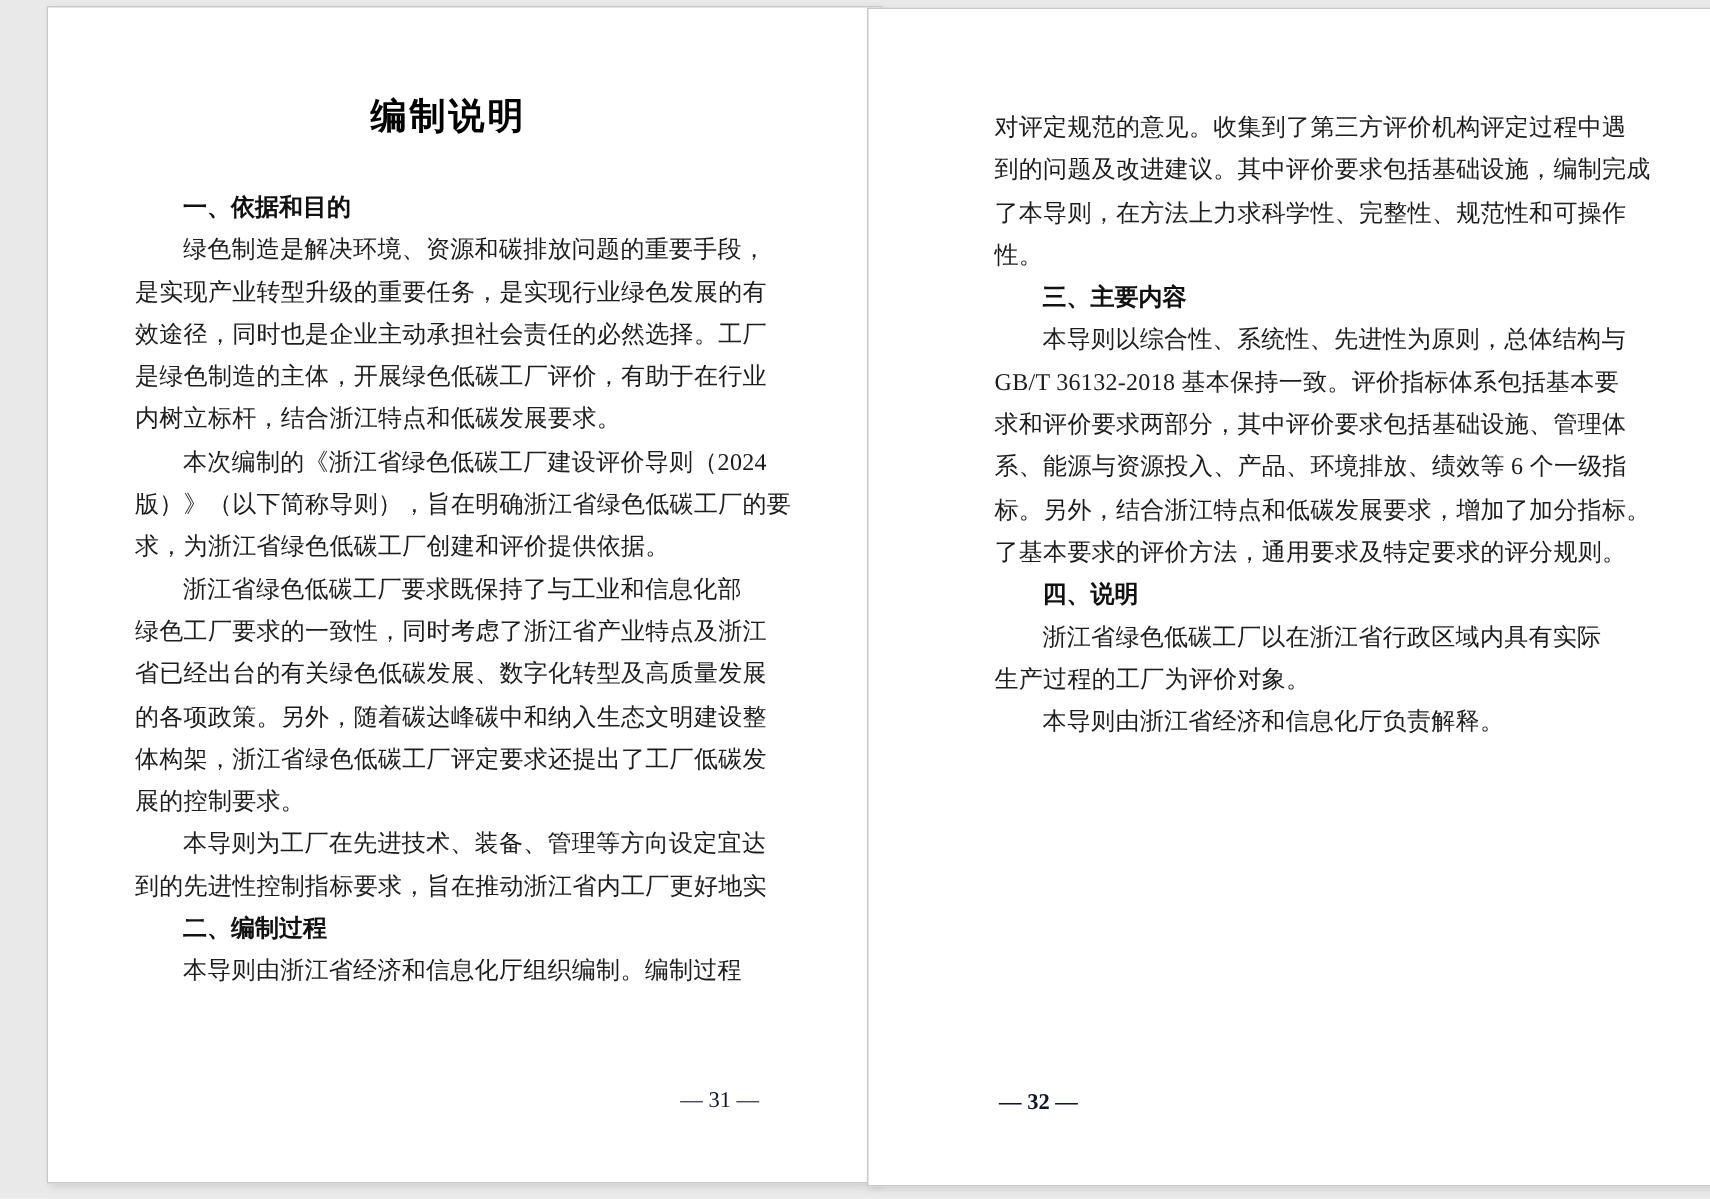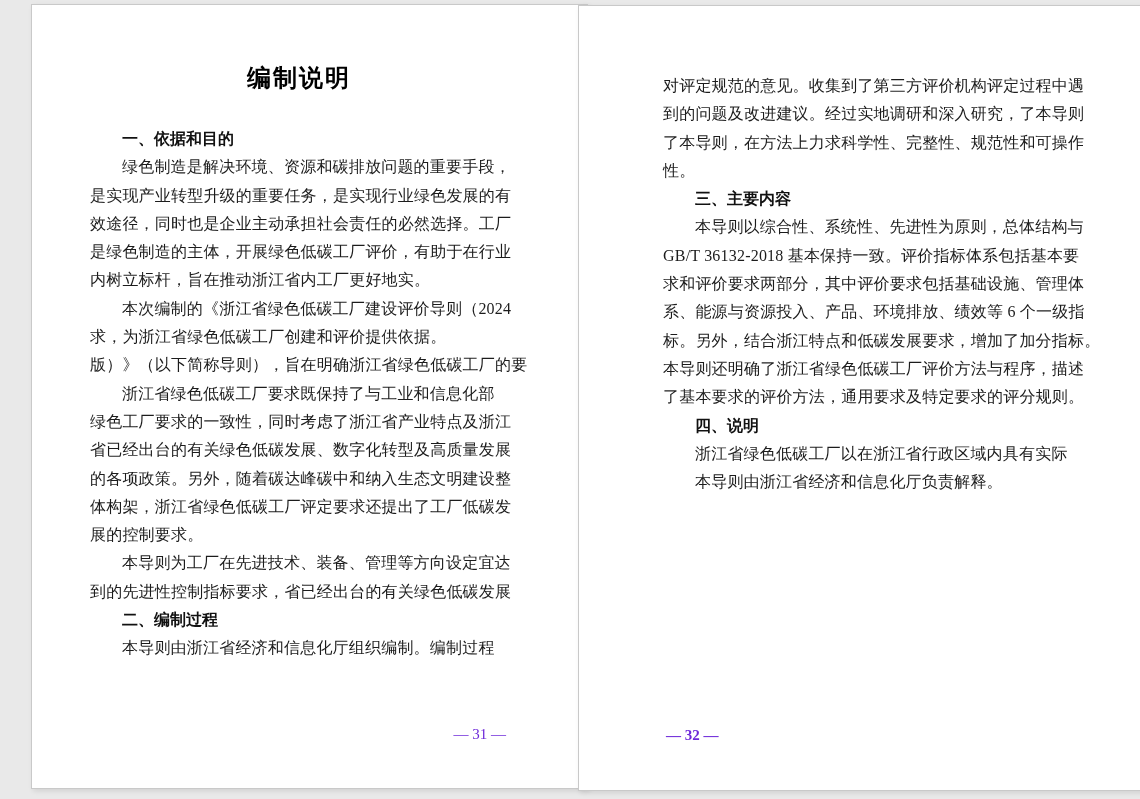--- a/index.html
+++ b/index.html
@@ -59,71 +59,71 @@
     color: #1c1c1c;
     white-space: nowrap;
   }
   .doc-line.indent { text-indent: 32px; }
 
   .page-footer {
     position: absolute;
     top: 720px;
     font-size: 15px;
     line-height: 18px;
-    color: #6d28d9;
+    color: #0f172a;
     white-space: nowrap;
   }
   .page.left  .page-footer { right: 81px; }
   .page.right .page-footer { left: 87px; font-weight: bold; }
 </style>
 </head>
 <body>
 
 <div class="spread">
 
   <div class="page left">
     <div class="column">
         <div class="doc-title">编制说明</div>
         <div class="doc-heading">一、依据和目的</div>
         <div class="doc-line indent">绿色制造是解决环境、资源和碳排放问题的重要手段，</div>
         <div class="doc-line">是实现产业转型升级的重要任务，是实现行业绿色发展的有</div>
         <div class="doc-line">效途径，同时也是企业主动承担社会责任的必然选择。工厂</div>
         <div class="doc-line">是绿色制造的主体，开展绿色低碳工厂评价，有助于在行业</div>
-        <div class="doc-line">内树立标杆，旨在推动浙江省内工厂更好地实。</div>
+        <div class="doc-line">内树立标杆，结合浙江特点和低碳发展要求。</div>
         <div class="doc-line indent">本次编制的《浙江省绿色低碳工厂建设评价导则（2024</div>
+        <div class="doc-line">版）》（以下简称导则），旨在明确浙江省绿色低碳工厂的要</div>
         <div class="doc-line">求，为浙江省绿色低碳工厂创建和评价提供依据。</div>
-        <div class="doc-line">版）》（以下简称导则），旨在明确浙江省绿色低碳工厂的要</div>
         <div class="doc-line indent">浙江省绿色低碳工厂要求既保持了与工业和信息化部</div>
         <div class="doc-line">绿色工厂要求的一致性，同时考虑了浙江省产业特点及浙江</div>
         <div class="doc-line">省已经出台的有关绿色低碳发展、数字化转型及高质量发展</div>
         <div class="doc-line">的各项政策。另外，随着碳达峰碳中和纳入生态文明建设整</div>
         <div class="doc-line">体构架，浙江省绿色低碳工厂评定要求还提出了工厂低碳发</div>
         <div class="doc-line">展的控制要求。</div>
         <div class="doc-line indent">本导则为工厂在先进技术、装备、管理等方向设定宜达</div>
-        <div class="doc-line">到的先进性控制指标要求，省已经出台的有关绿色低碳发展</div>
+        <div class="doc-line">到的先进性控制指标要求，旨在推动浙江省内工厂更好地实</div>
         <div class="doc-heading">二、编制过程</div>
         <div class="doc-line indent">本导则由浙江省经济和信息化厅组织编制。编制过程</div>
       </div>
     <div class="page-footer">— 31 —</div>
   </div>
 
   <div class="page right">
     <div class="column">
         <div class="doc-line">对评定规范的意见。收集到了第三方评价机构评定过程中遇</div>
-        <div class="doc-line">到的问题及改进建议。经过实地调研和深入研究，了本导则</div>
+        <div class="doc-line">到的问题及改进建议。其中评价要求包括基础设施，编制完成</div>
         <div class="doc-line">了本导则，在方法上力求科学性、完整性、规范性和可操作</div>
         <div class="doc-line">性。</div>
         <div class="doc-heading">三、主要内容</div>
         <div class="doc-line indent">本导则以综合性、系统性、先进性为原则，总体结构与</div>
         <div class="doc-line">GB/T 36132-2018 基本保持一致。评价指标体系包括基本要</div>
         <div class="doc-line">求和评价要求两部分，其中评价要求包括基础设施、管理体</div>
         <div class="doc-line">系、能源与资源投入、产品、环境排放、绩效等 6 个一级指</div>
         <div class="doc-line">标。另外，结合浙江特点和低碳发展要求，增加了加分指标。</div>
-        <div class="doc-line">本导则还明确了浙江省绿色低碳工厂评价方法与程序，描述</div>
         <div class="doc-line">了基本要求的评价方法，通用要求及特定要求的评分规则。</div>
         <div class="doc-heading">四、说明</div>
         <div class="doc-line indent">浙江省绿色低碳工厂以在浙江省行政区域内具有实际</div>
+        <div class="doc-line">生产过程的工厂为评价对象。</div>
         <div class="doc-line indent">本导则由浙江省经济和信息化厅负责解释。</div>
       </div>
     <div class="page-footer">— 32 —</div>
   </div>
 
 </div>
 
 </body></html>

